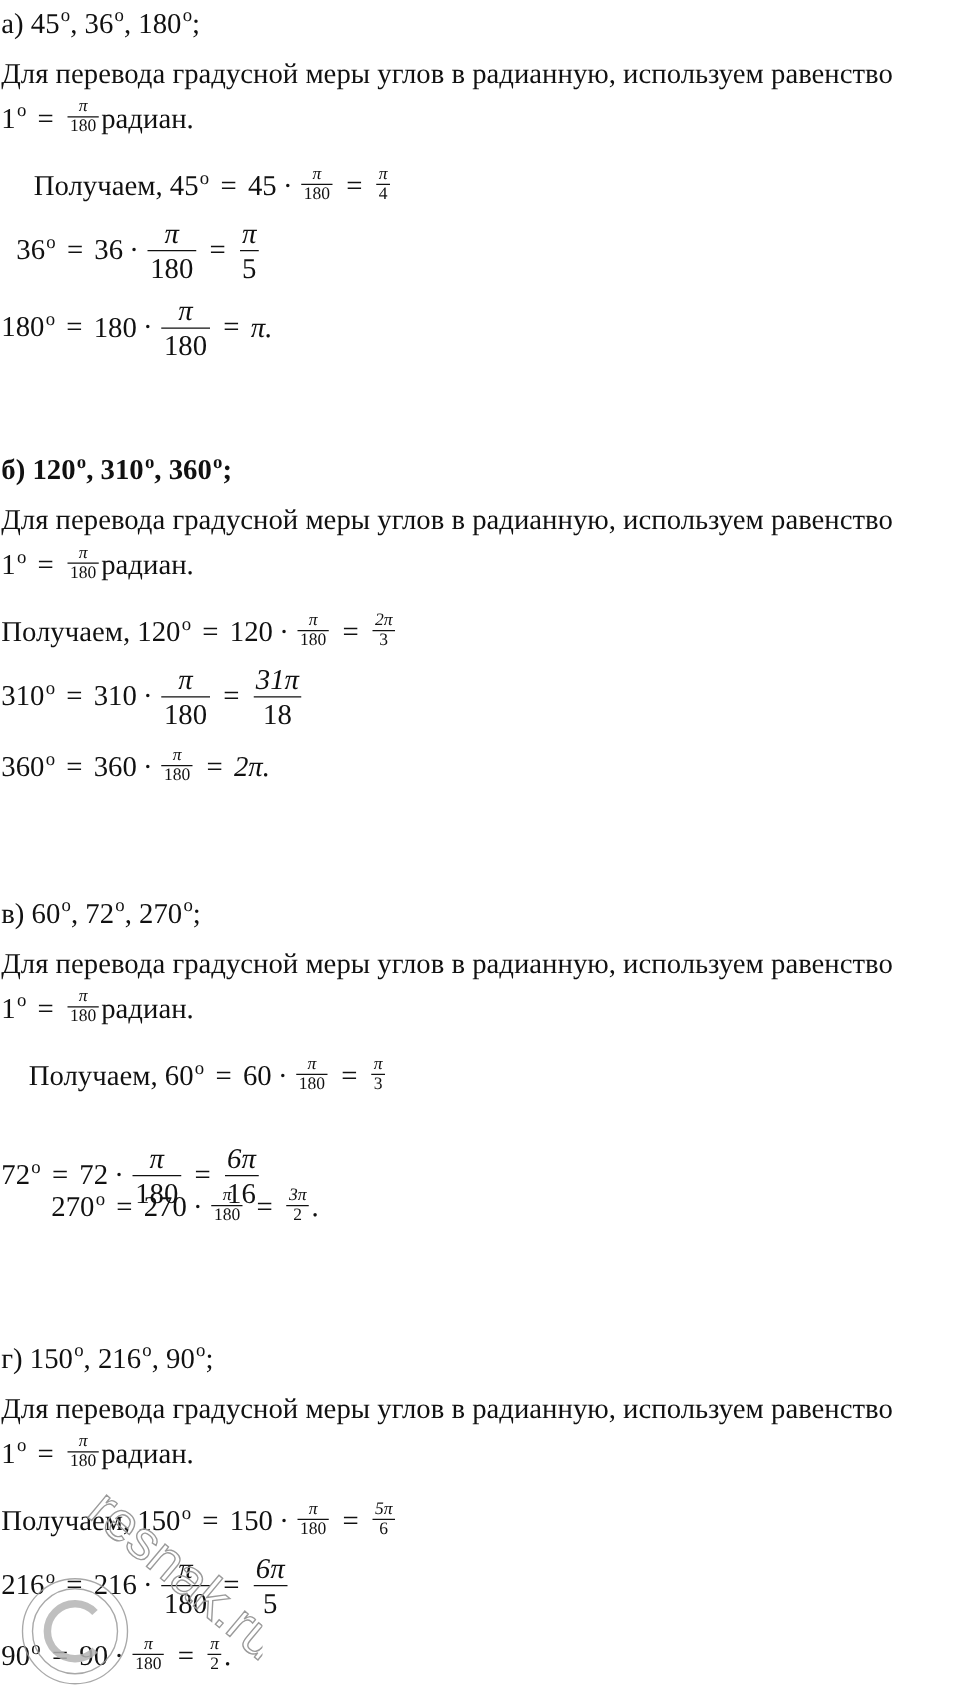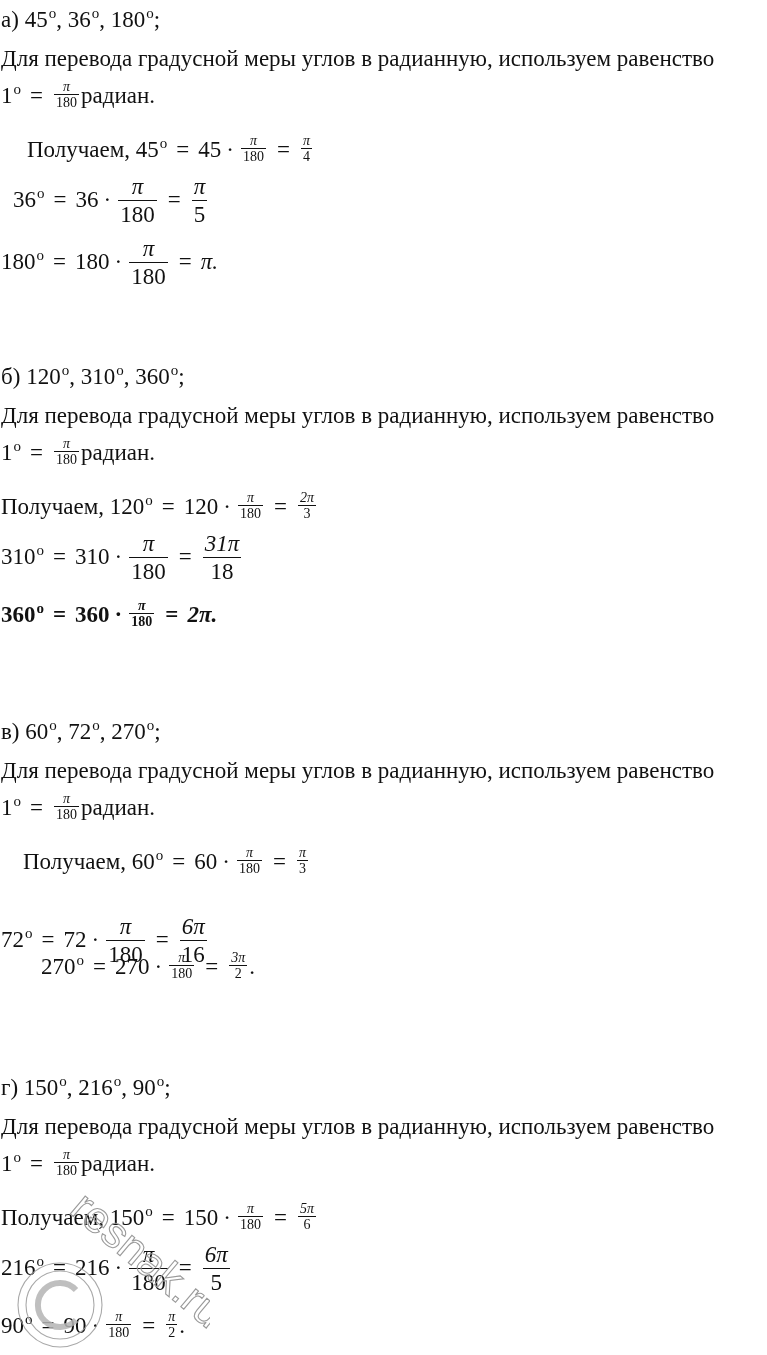--- a/index.html
+++ b/index.html
@@ -60,21 +60,21 @@
           <span class="bar"></span>
           <span class="den">5</span>
         </span></div>
       <div class="line math" style="top: 238px;"><span><span>180</span><span class="deg">o</span></span><span class="op">=</span><span>180</span><span class="dot">·</span><span class="frac large">
           <span class="num it">π</span>
           <span class="bar"></span>
           <span class="den">180</span>
         </span><span class="op">=</span><span class="it">π.</span></div>
     </div>
     <div class="section" style="top: 357px;">
-      <div class="line math" style="top: 0px;"><span>б)</span> <span><span>120</span><span class="deg">o</span></span><span>,</span> <span><span>310</span><span class="deg">o</span></span><span>,</span> <span><span>360</span><span class="deg">o</span></span><span>;</span></div>
+      <div class="line math" style="top: 0px; font-weight: bold;"><span>б)</span> <span><span>120</span><span class="deg">o</span></span><span>,</span> <span><span>310</span><span class="deg">o</span></span><span>,</span> <span><span>360</span><span class="deg">o</span></span><span>;</span></div>
       <div class="line" style="top: 46px;">Для перевода градусной меры углов в радианную, используем равенство</div>
       <div class="line math" style="top: 76px;"><span><span>1</span><span class="deg">o</span></span><span class="op">=</span><span class="frac small">
           <span class="num it">π</span>
           <span class="bar"></span>
           <span class="den">180</span>
         </span><span>радиан.</span></div>
       <div class="line math" style="top: 130px;"><span>Получаем,</span> <span><span>120</span><span class="deg">o</span></span><span class="op">=</span><span>120</span><span class="dot">·</span><span class="frac small">
           <span class="num it">π</span>
           <span class="bar"></span>
           <span class="den">180</span>
@@ -85,21 +85,21 @@
         </span></div>
       <div class="line math" style="top: 176px;"><span><span>310</span><span class="deg">o</span></span><span class="op">=</span><span>310</span><span class="dot">·</span><span class="frac large">
           <span class="num it">π</span>
           <span class="bar"></span>
           <span class="den">180</span>
         </span><span class="op">=</span><span class="frac large">
           <span class="num it">31π</span>
           <span class="bar"></span>
           <span class="den">18</span>
         </span></div>
-      <div class="line math" style="top: 238px; font-weight: bold;"><span><span>360</span><span class="deg">o</span></span><span class="op">=</span><span>360</span><span class="dot">·</span><span class="frac small">
+      <div class="line math" style="top: 238px;"><span><span>360</span><span class="deg">o</span></span><span class="op">=</span><span>360</span><span class="dot">·</span><span class="frac small">
           <span class="num it">π</span>
           <span class="bar"></span>
           <span class="den">180</span>
         </span><span class="op">=</span><span class="it">2π.</span></div>
     </div>
     <div class="section" style="top: 712px;">
       <div class="line math" style="top: 0px;"><span>в)</span> <span><span>60</span><span class="deg">o</span></span><span>,</span> <span><span>72</span><span class="deg">o</span></span><span>,</span> <span><span>270</span><span class="deg">o</span></span><span>;</span></div>
       <div class="line" style="top: 46px;">Для перевода градусной меры углов в радианную, используем равенство</div>
       <div class="line math" style="top: 76px;"><span><span>1</span><span class="deg">o</span></span><span class="op">=</span><span class="frac small">
           <span class="num it">π</span>

